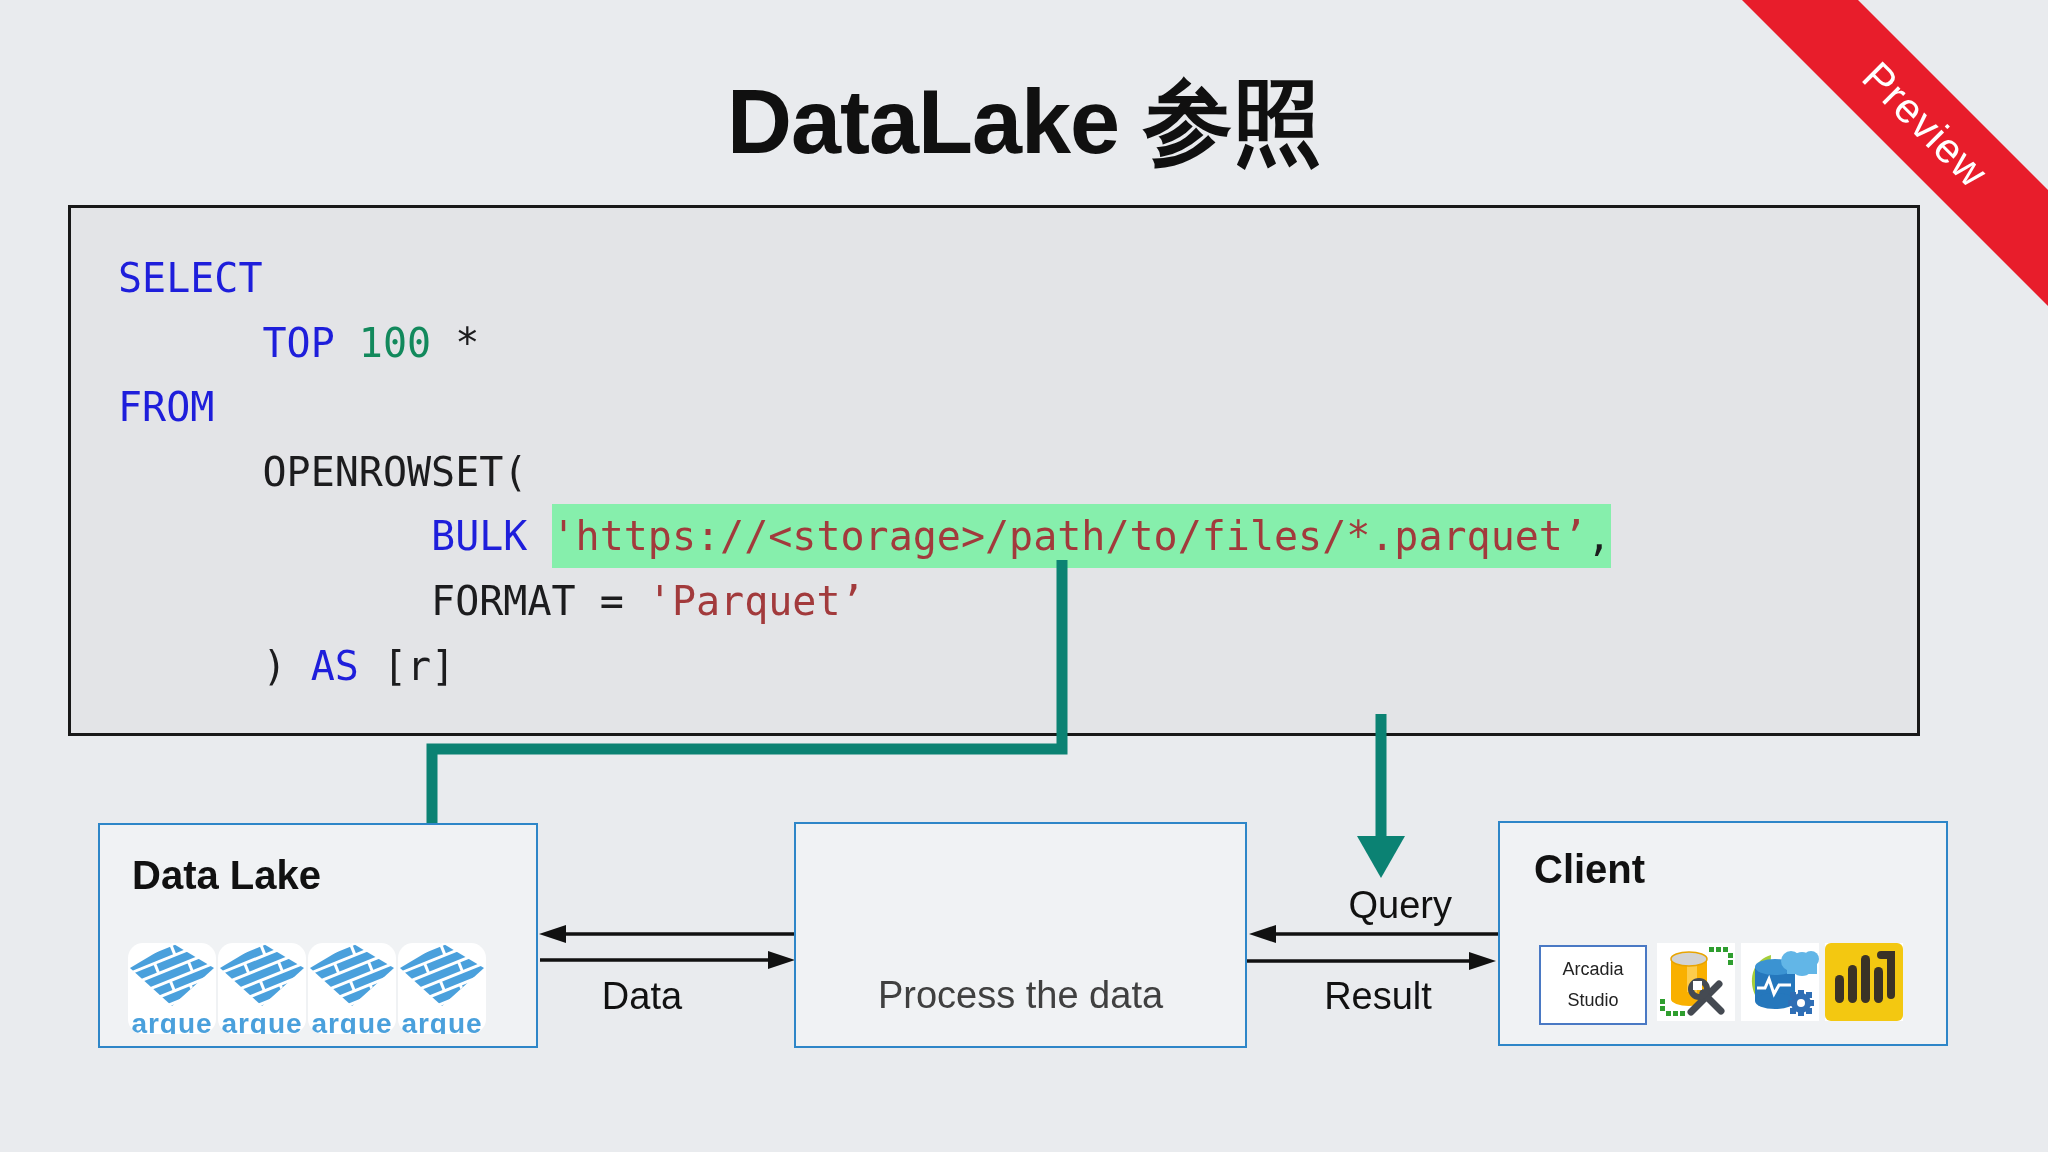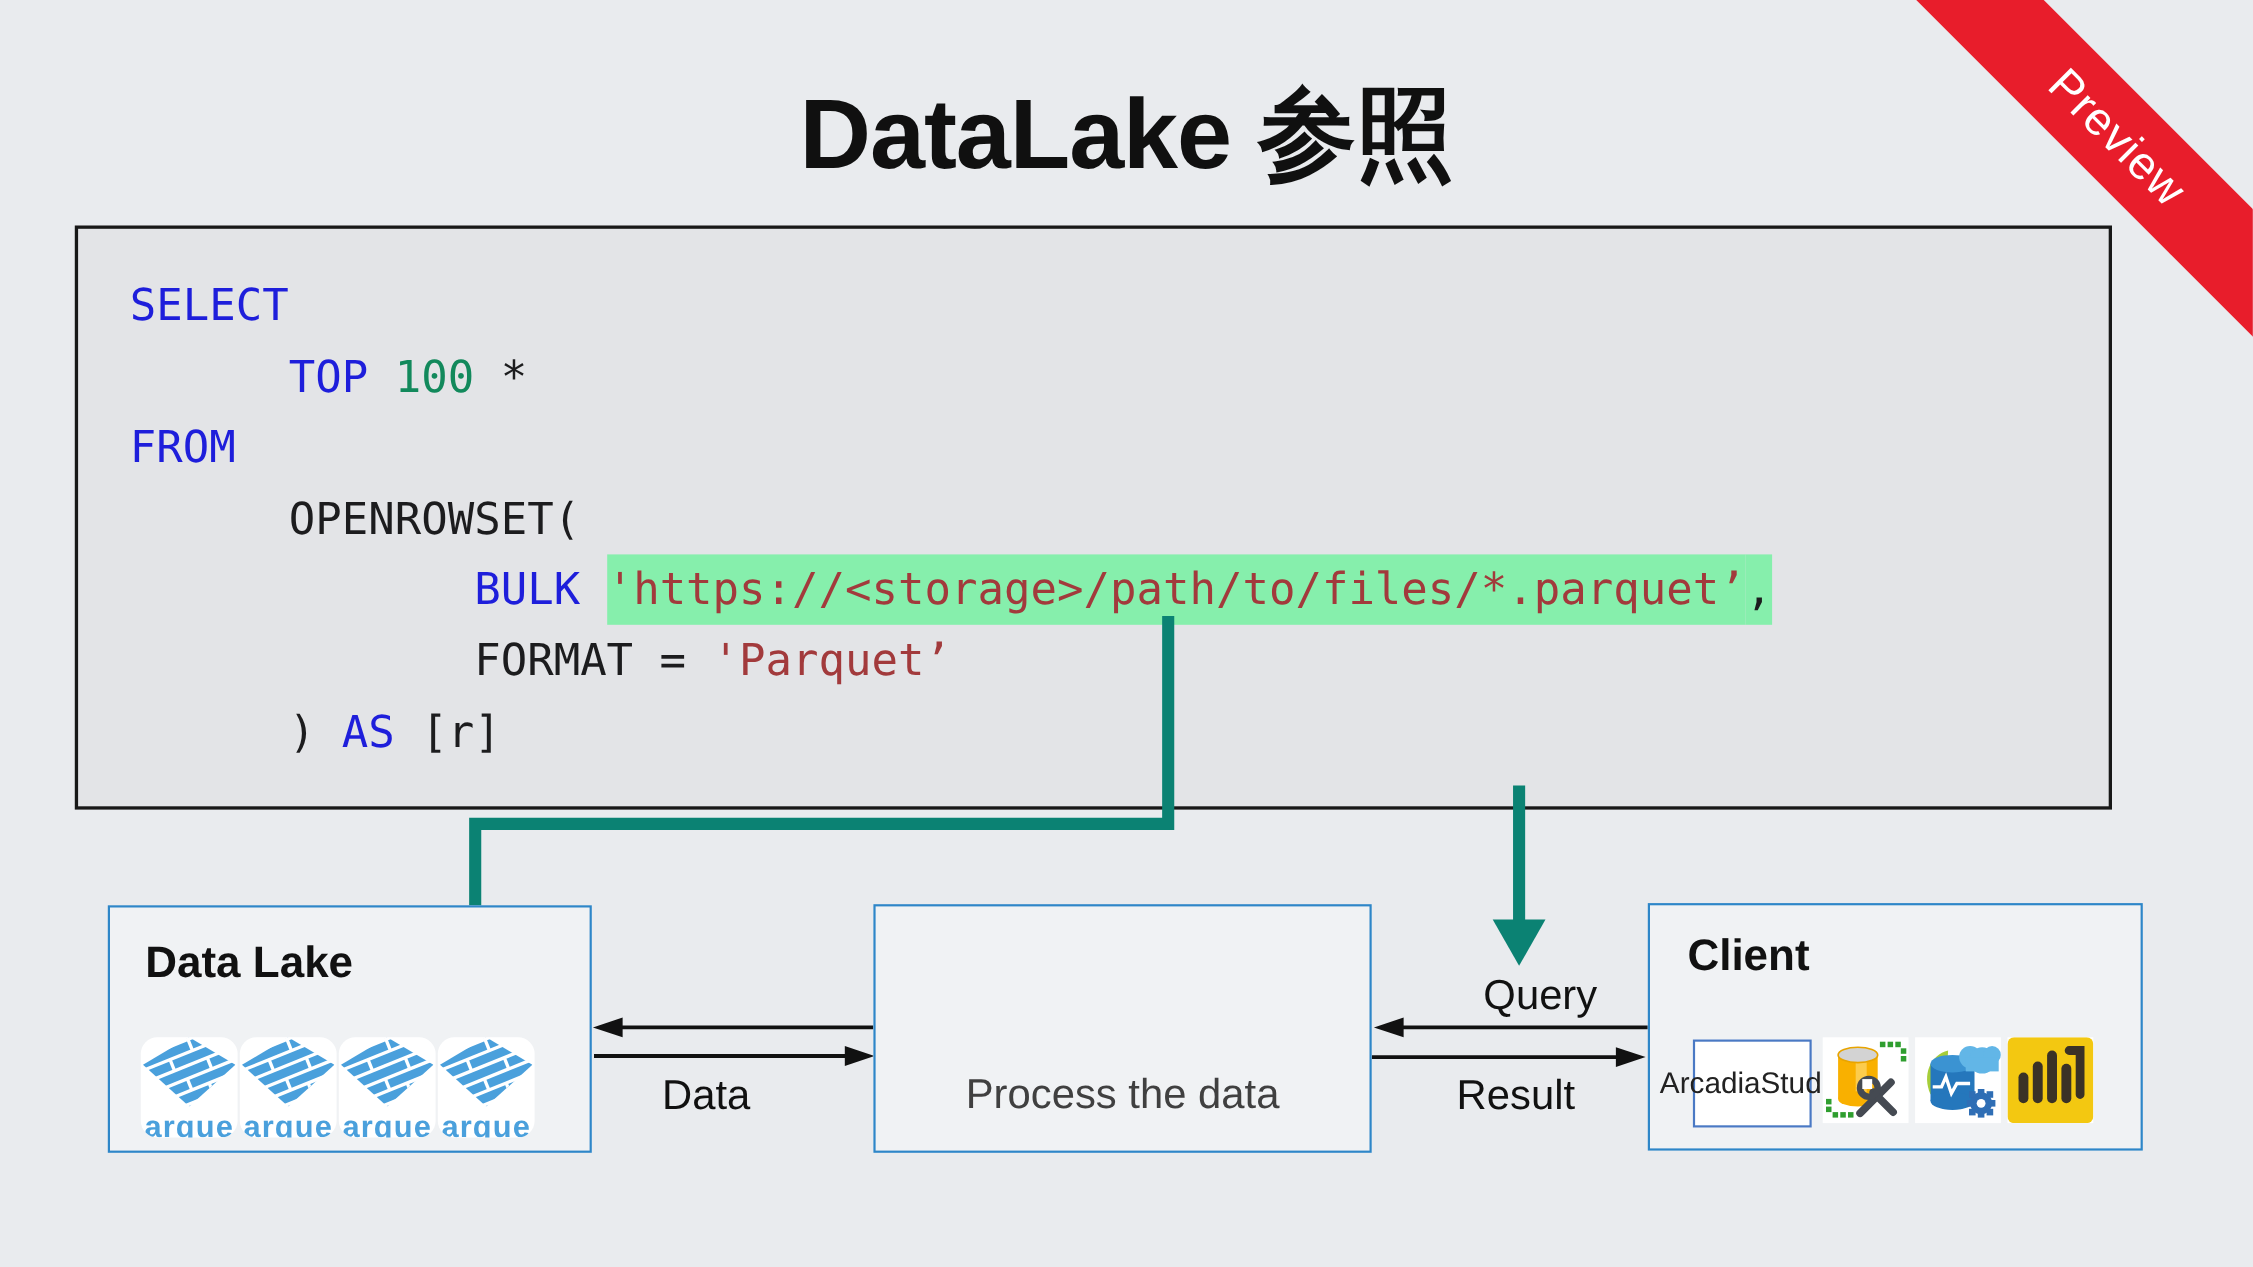--- a/index.html
+++ b/index.html
@@ -45,22 +45,22 @@
 
   
   .pq-row{position:absolute;left:28px;top:118px;display:flex;gap:2px;}
   .pq-tile{width:88px;height:91px;background:#fff;overflow:hidden;border-radius:15px;}
   .pq-text{font-size:28px;font-weight:bold;color:#4aa0dc;letter-spacing:1px;
            text-align:center;margin-top:-3px;
            font-family:"Liberation Sans",sans-serif;}
 
   
   .arcadia{position:absolute;left:39px;top:122px;width:104px;height:76px;background:#fff;
-           border:2px solid #4a79c4;display:flex;flex-direction:row;
-           align-items:center;justify-content:center;font-size:27px;line-height:31px;color:#222;}
+           border:2px solid #4a79c4;display:flex;flex-direction:column;
+           align-items:center;justify-content:center;font-size:18px;line-height:31px;color:#222;}
   .tool-row{position:absolute;left:157px;top:120px;display:flex;gap:6px;}
   .tool{width:78px;height:78px;background:#fff;}
 
   
   .flow-label{position:absolute;font-size:38px;color:#111;text-align:center;}
   .lbl-data{left:572px;top:975px;width:140px;}
   .lbl-query{left:1292px;top:884px;width:160px;text-align:right;}
   .lbl-result{left:1298px;top:975px;width:160px;}
 </style>
 </head>

